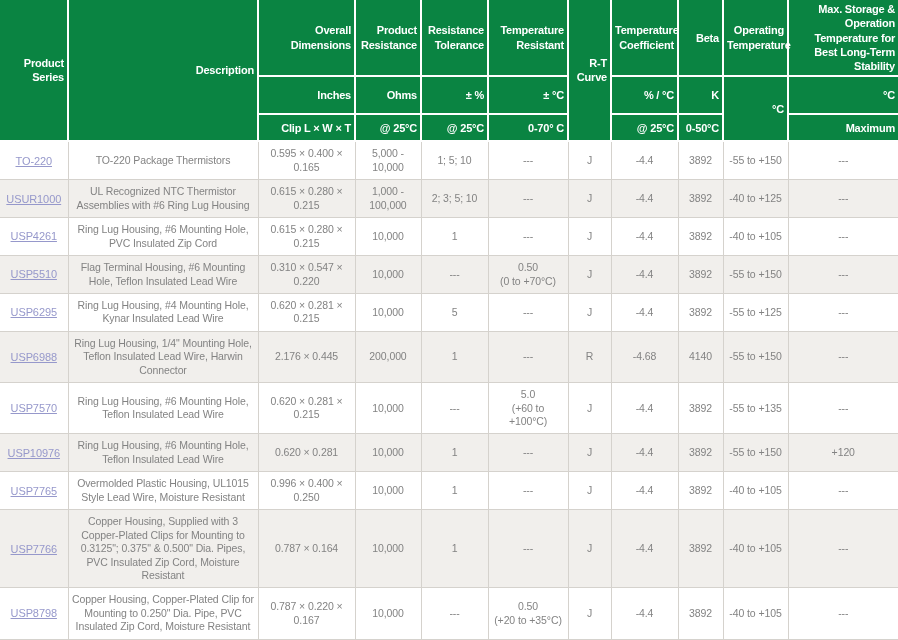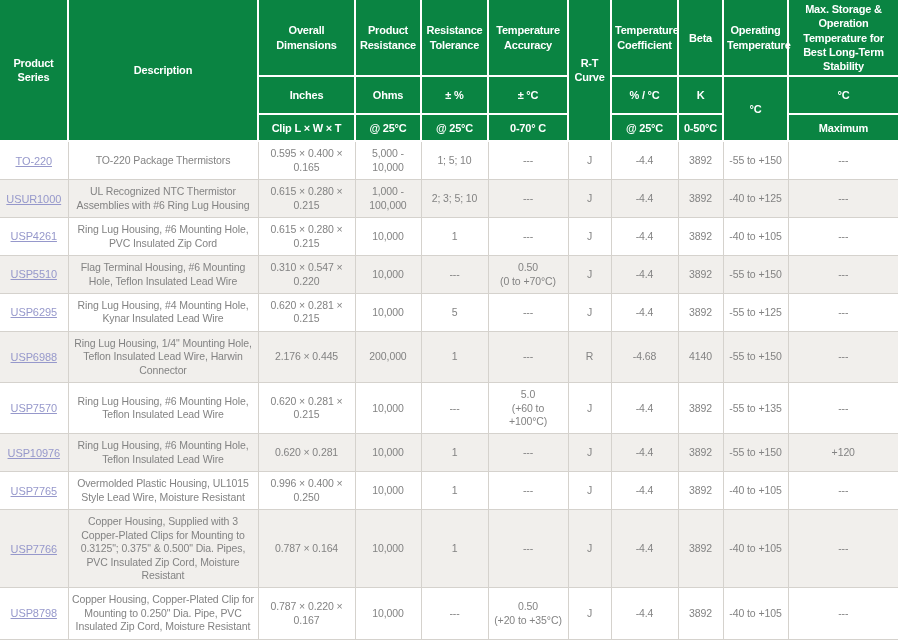--- a/index.html
+++ b/index.html
@@ -14,21 +14,21 @@
     border-collapse: collapse;
     table-layout: fixed;
   }
   
   thead th {
     background: #0a8442;
     color: #ffffff;
     font-weight: bold;
     font-size: 11px;
     line-height: 1.3;
-    text-align: center;
+    text-align: right;
     vertical-align: middle;
     border: 2px solid #ffffff;
     padding: 2px 3px;
     letter-spacing: -0.2px;
   }
   thead tr.h-top    { height: 75px; }
   thead tr.h-unit   { height: 38px; }
   thead tr.h-cond   { height: 27px; }
   thead tr th:first-child { border-left: 0; }
   thead tr th:last-child  { border-right: 0; }
@@ -73,21 +73,21 @@
       <col style="width:65px">
       <col style="width:110px">
   </colgroup>
   <thead>
     <tr class="h-top">
       <th rowspan="3">Product Series</th>
       <th rowspan="3">Description</th>
       <th>Overall Dimensions</th>
       <th>Product Resistance</th>
       <th>Resistance Tolerance</th>
-      <th>Temperature Accuracy</th>
+      <th>Temperature Resistant</th>
       <th rowspan="3">R-T Curve</th>
       <th>Temperature Coefficient</th>
       <th>Beta</th>
       <th>Operating Temperature</th>
       <th>Max. Storage &amp; Operation Temperature for Best Long-Term Stability</th>
     </tr>
     <tr class="h-unit">
       <th>Inches</th>
       <th>Ohms</th>
       <th>± %</th>

